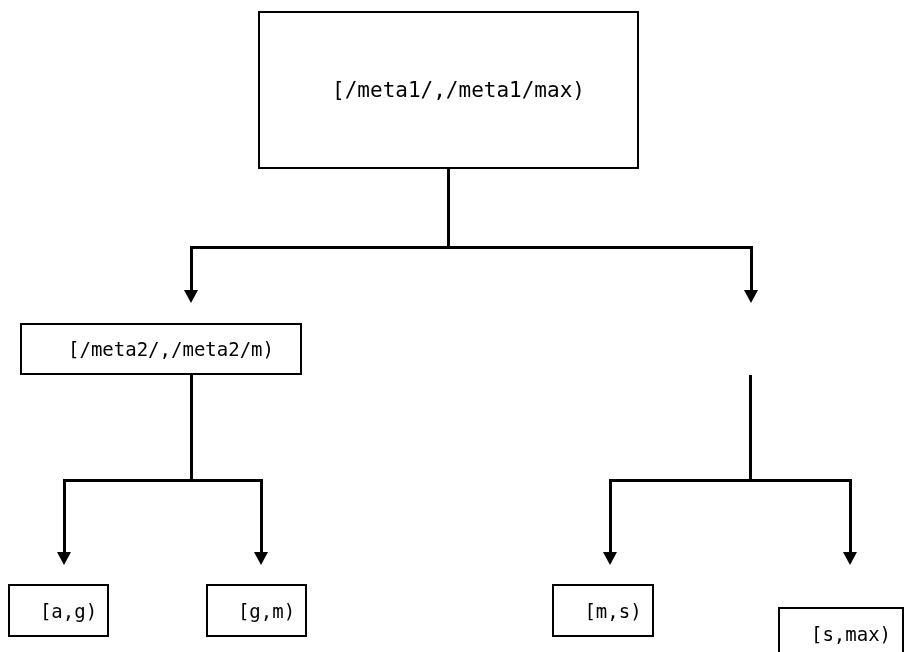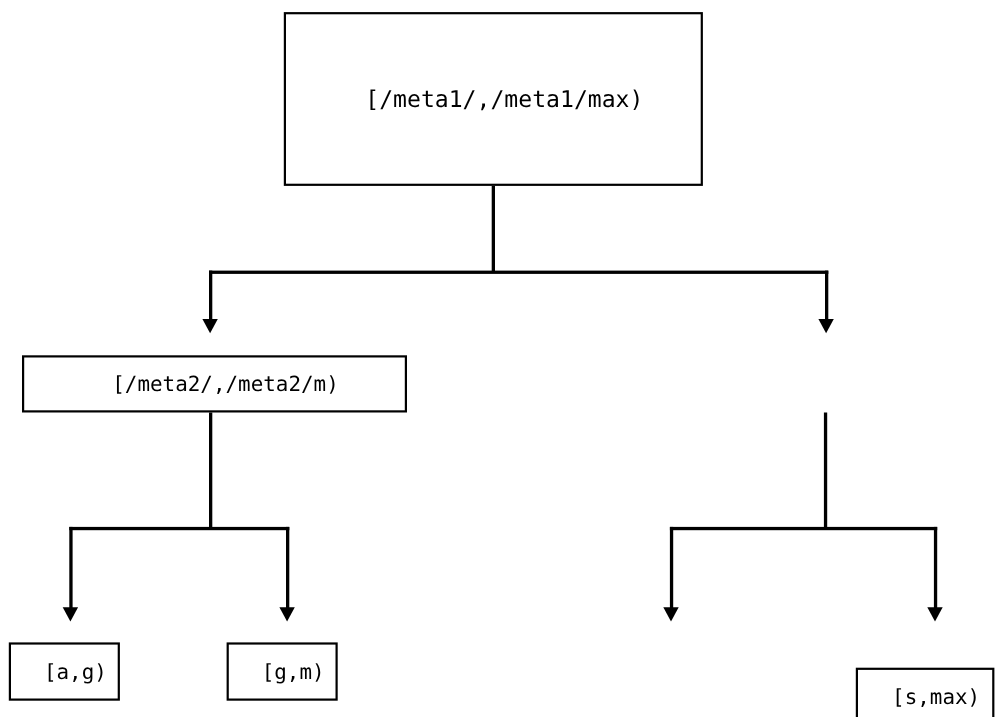--- a/index.html
+++ b/index.html
@@ -32,21 +32,21 @@
   .node-root {
     left: 258px;
     top: 11px;
     width: 381px;
     height: 158px;
     font-size: 21px;
   }
   .node-mid-left {
     left: 20px;
     top: 323px;
-    width: 350px;
+    width: 282px;
     height: 52px;
     font-size: 19px;
   }
   .node-mid-right {
     left: 580px;
     top: 323px;
     width: 324px;
     height: 52px;
     font-size: 19px;
   }
@@ -139,18 +139,21 @@
   <div class="arrowhead c3-head-r"></div>
 
   <div class="node node-leaf leaf-1">
     <span>[a,g)</span>
   </div>
 
   <div class="node node-leaf leaf-2">
     <span>[g,m)</span>
   </div>
 
+  <div class="node node-leaf leaf-3">
+    <span>[m,s)</span>
+  </div>
 
   <div class="node node-leaf leaf-4">
     <span>[s,max)</span>
   </div>
 
 </div>
 
 </body></html>

